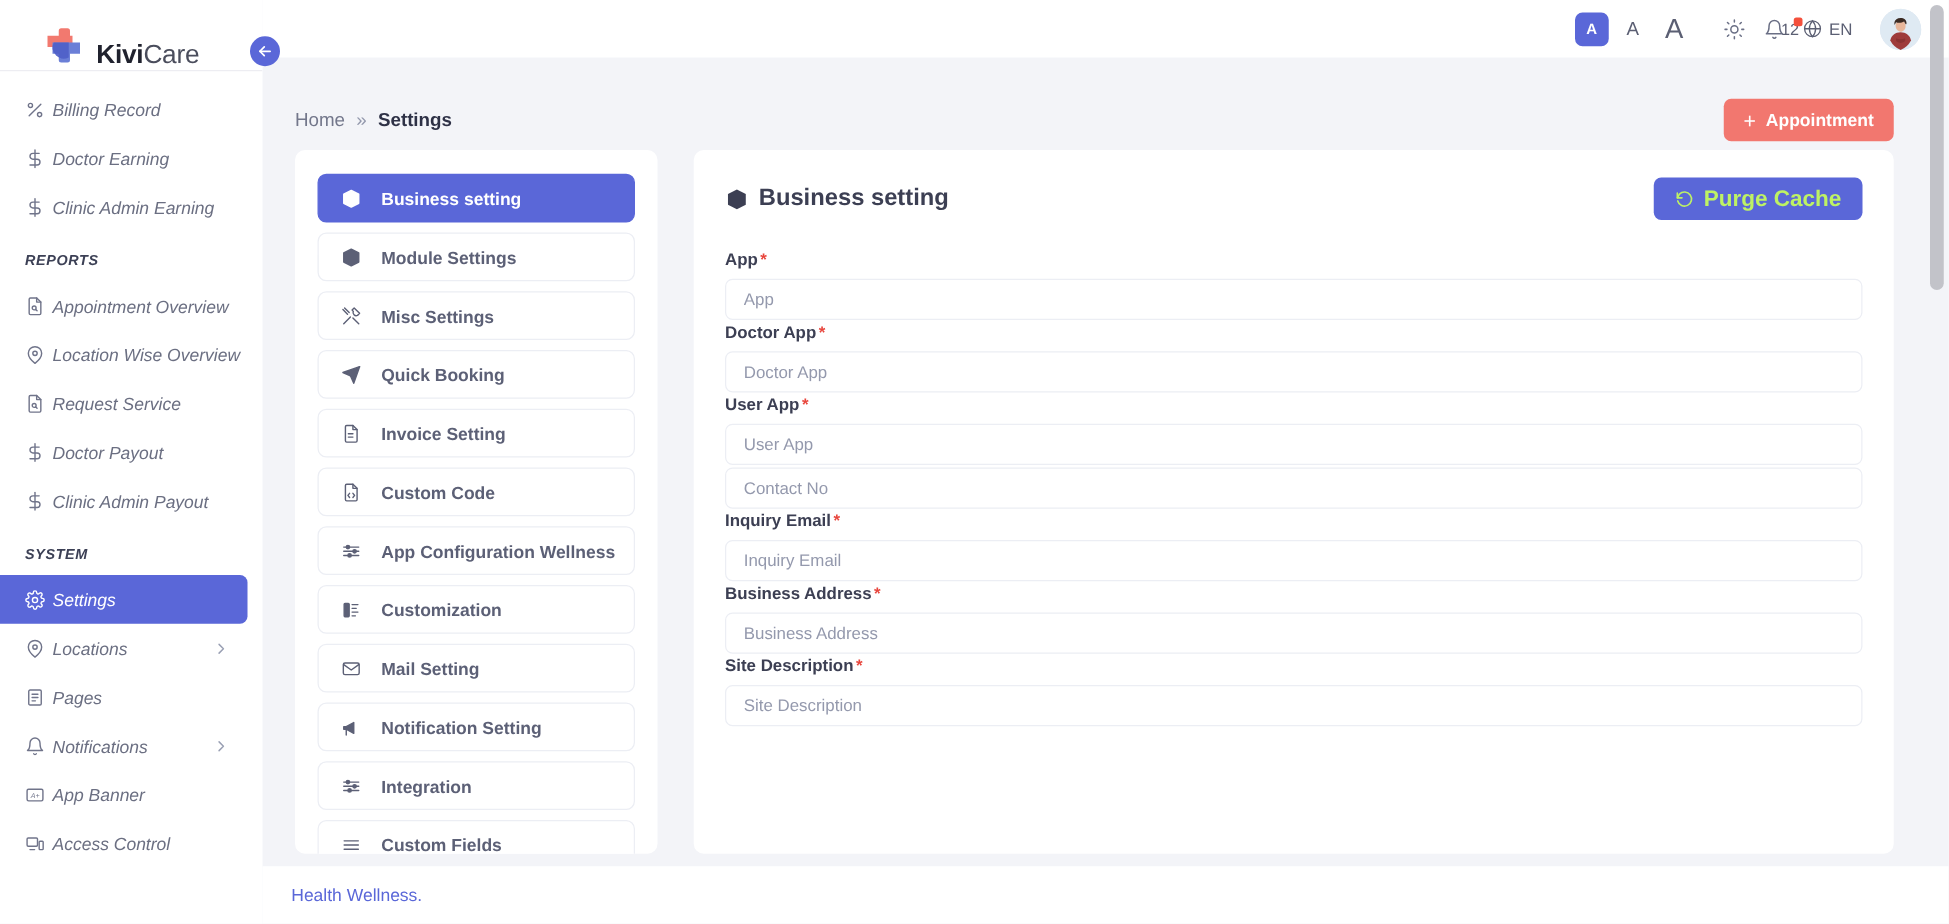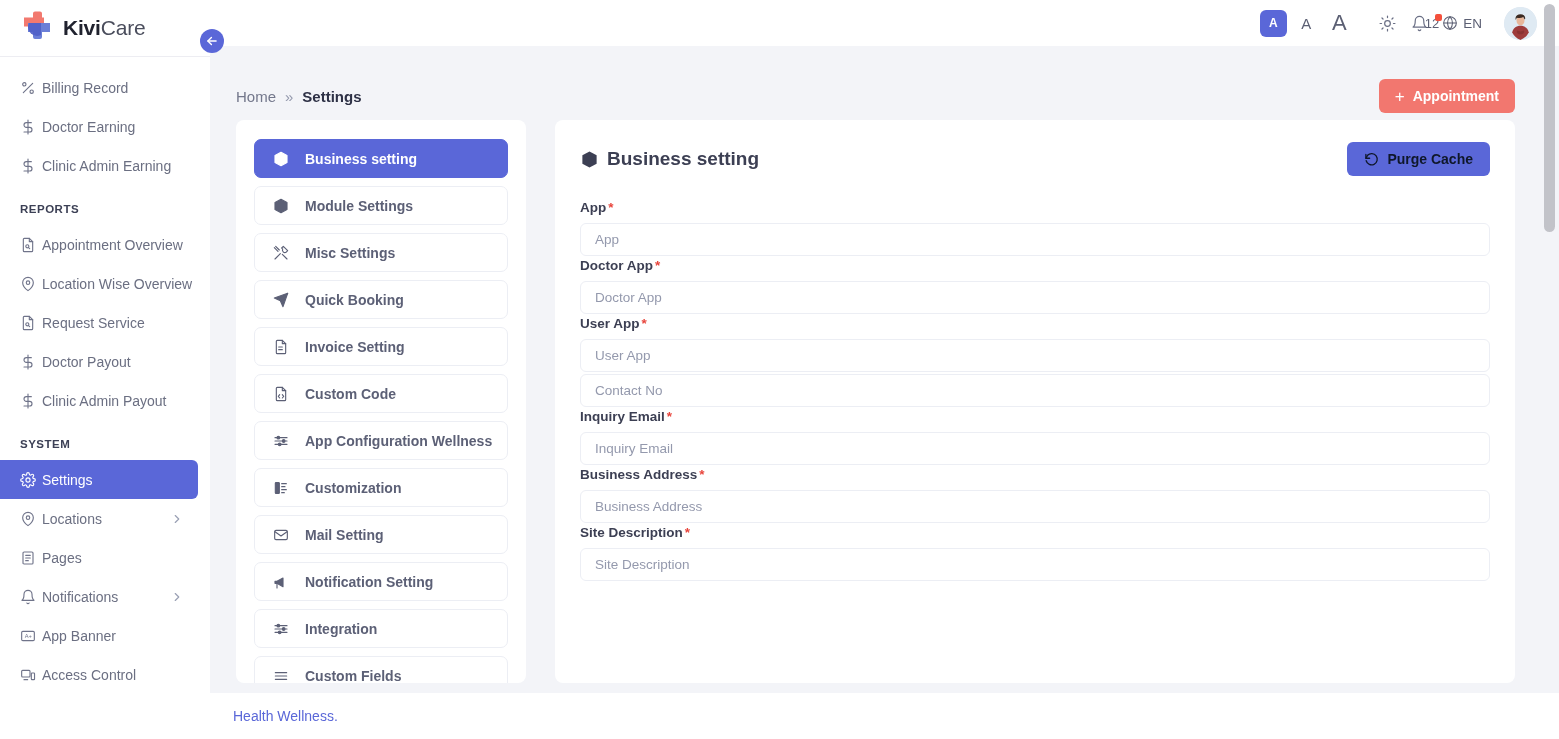--- a/index.html
+++ b/index.html
@@ -11,28 +11,28 @@
     background: #ffffff;
   }
   .app { position: relative; width: 1559px; height: 739px; background: #f3f4f8; }
 
   
   .sidebar {
     position: absolute; left: 0; top: 0; width: 210px; height: 739px;
     background: #ffffff; z-index: 5; overflow: hidden;
   }
   .brand {
-    height: 56px; display: flex; align-items: center; gap: 9px;
-    padding-left: 20px; background: #fff;
+    height: 56px; display: flex; align-items: flex-end; gap: 9px;
+    padding-left: 34px; background: #fff;
   }
   .brand-mark { position: relative; width: 34px; height: 34px; flex: 0 0 34px; }
   .brand-text { font-size: 21px; font-weight: 700; color: #20222e; letter-spacing: -0.2px; }
   .brand-text .light { font-weight: 400; color: #4a4d5c; }
 
-  .nav-scroll { position: absolute; top: 56px; bottom: 0; left: 0; width: 210px; overflow: hidden; }
+  .nav-scroll { position: absolute; top: 56px; bottom: 0; left: 0; width: 210px; overflow: hidden; font-style: italic; }
   .nav-sep { height: 1px; background: #ededf2; margin: 0; }
   .nav-group-title {
     font-size: 11.5px; font-weight: 700; color: #3c4055; letter-spacing: 0.5px;
     padding: 18px 0 10px 20px; text-transform: uppercase;
   }
   .nav-item {
     display: flex; align-items: center; height: 39px; padding-left: 20px; padding-right: 14px;
     color: #6b6f82; font-size: 14px; cursor: pointer; position: relative;
     border-radius: 0 6px 6px 0; margin-right: 12px;
   }
@@ -108,22 +108,22 @@
   .tab-item.active { background: #5a67d8; color: #fff; border-color: #5a67d8; }
   .tab-item.active .t-icon { color: #fff; }
 
   .form-card {
     flex: 1; background: #fff; border-radius: 8px; padding: 22px 25px 0 25px;
     height: 563px; overflow: hidden; position: relative;
   }
   .form-head { display: flex; align-items: center; justify-content: space-between; margin-bottom: 24px; }
   .form-title { display: flex; align-items: center; gap: 8px; font-size: 19px; font-weight: 700; color: #3c3f53; }
   .purge-btn {
-    background: #5a67d8; color: #0f172a; border: none; border-radius: 6px; height: 34px;
-    padding: 0 17px; font-size: 14px; font-weight: 700; display: flex; align-items: center; gap: 8px;
+    background: #5a67d8; color: #bef264; border: none; border-radius: 6px; height: 34px;
+    padding: 0 17px; font-size: 18px; font-weight: 700; display: flex; align-items: center; gap: 8px;
     cursor: pointer; font-family: "Liberation Sans", sans-serif;
   }
   .field { margin-bottom: 2px; }
   .field-label { font-size: 13.5px; font-weight: 700; color: #3c3f53; margin-bottom: 8px; }
   .req { color: #e8453c; margin-left: 2px; }
   .field-input {
     width: 100%; height: 33px; border: 1px solid #eceef4; border-radius: 6px;
     padding: 0 14px; font-size: 13.5px; color: #33364a; background: #fff;
     font-family: "Liberation Sans", sans-serif; outline: none;
   }

